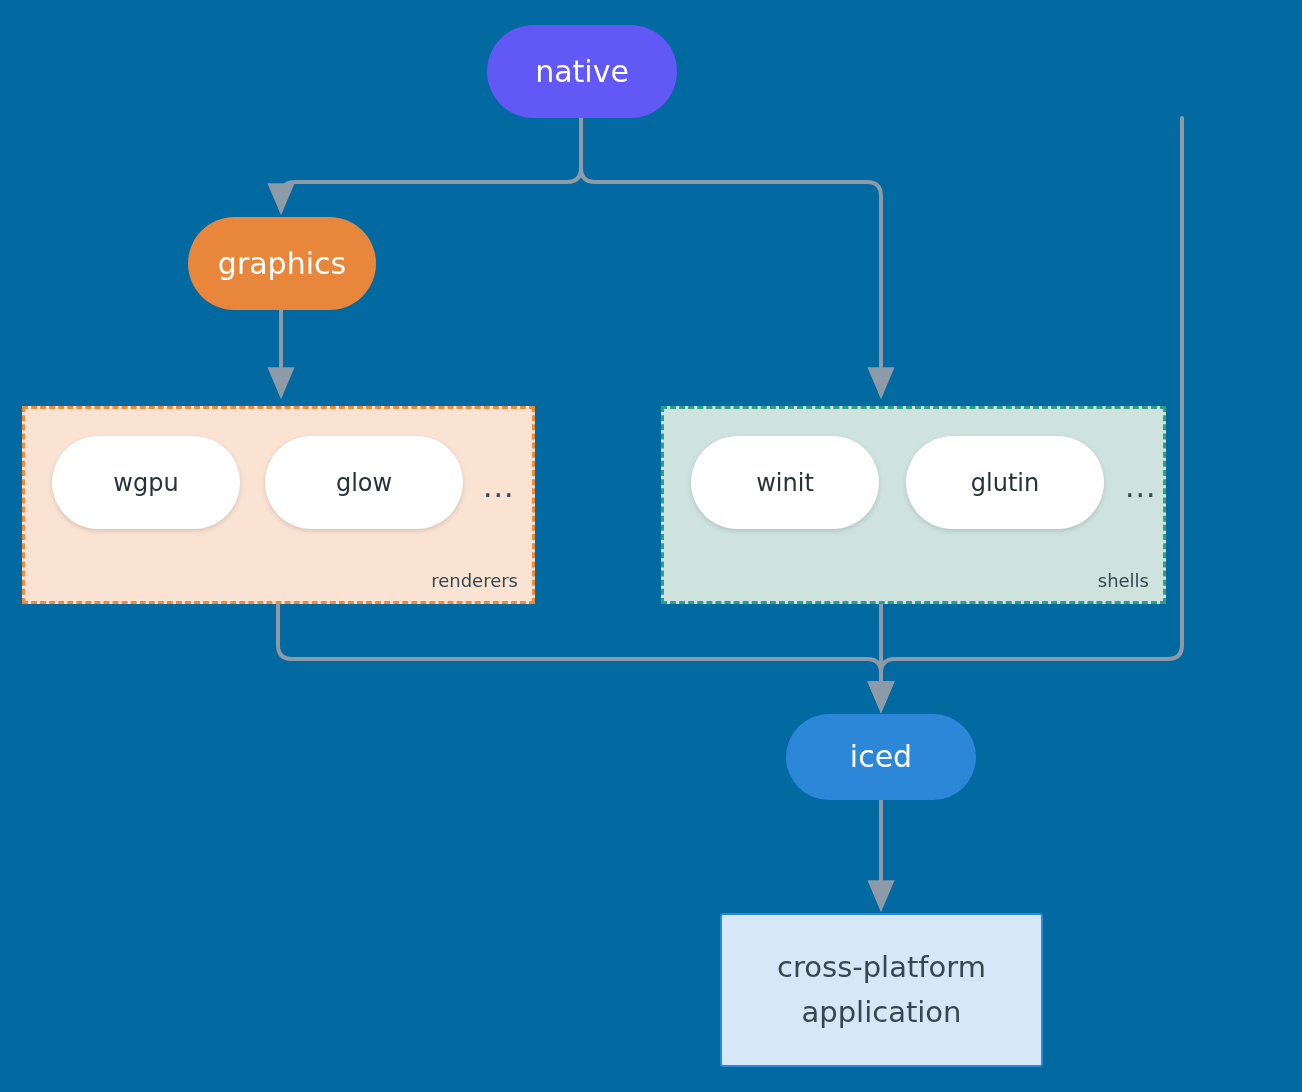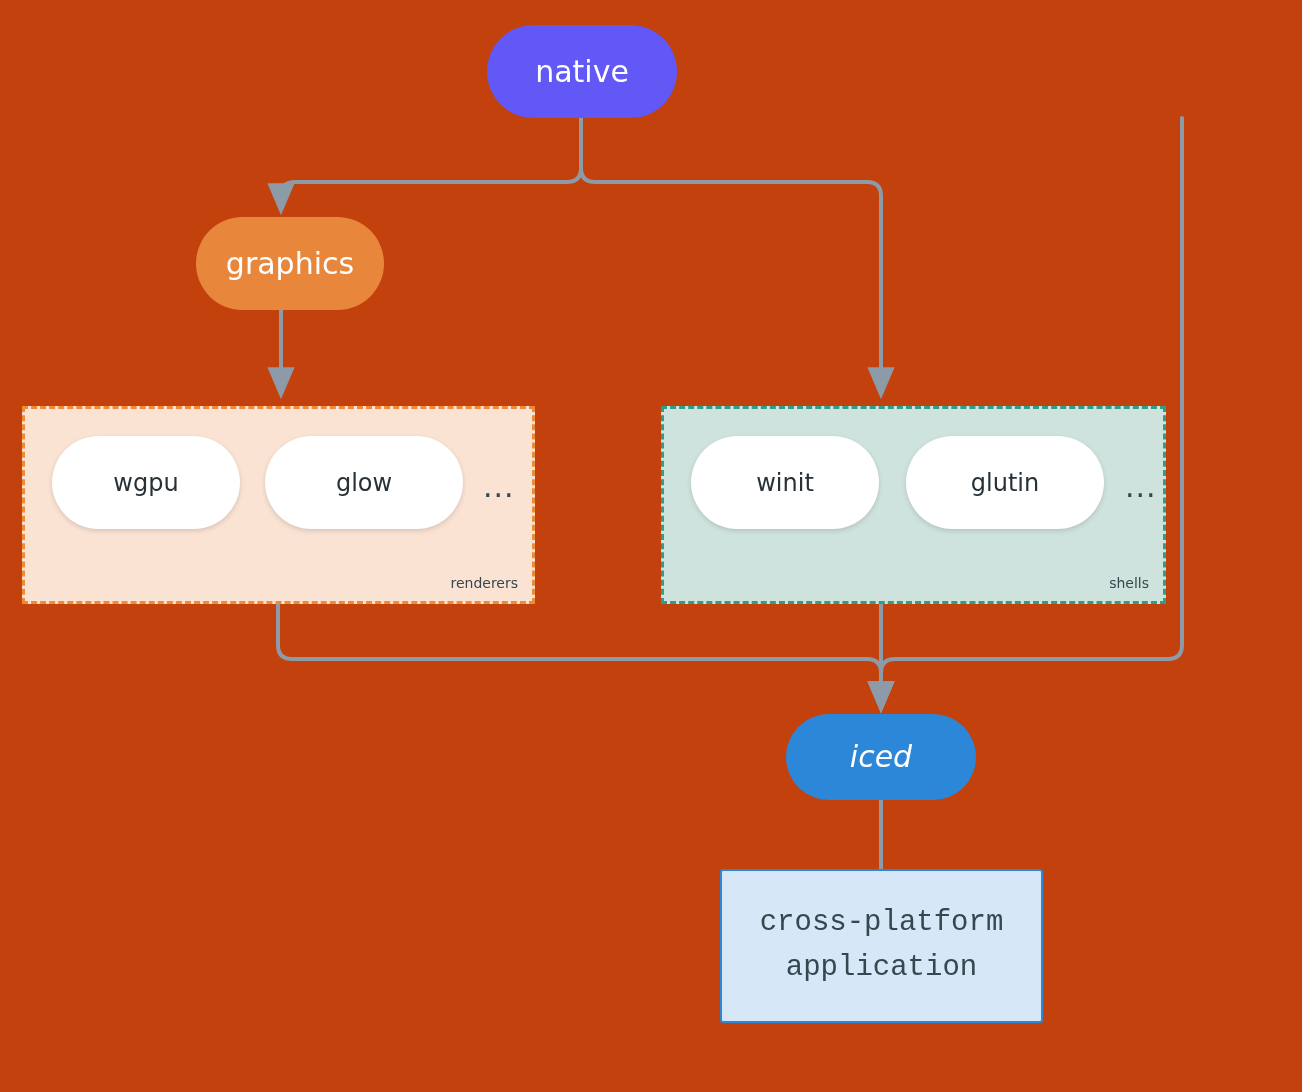--- a/index.html
+++ b/index.html
@@ -8,21 +8,21 @@
     padding: 0;
     background: #000000;
   }
   body {
     font-family: "DejaVu Sans", "Liberation Sans", sans-serif;
   }
   #canvas {
     position: relative;
     width: 1302px;
     height: 1092px;
-    background: #c2410c;
+    background: #0369a1;
     overflow: hidden;
   }
   #edges {
     position: absolute;
     left: 0;
     top: 0;
     width: 1302px;
     height: 1092px;
     pointer-events: none;
   }
@@ -41,42 +41,42 @@
 
   
   .pill {
     border-radius: 999px;
     color: #ffffff;
     font-size: 30px;
   }
   .pill.native  { background: #6258f5; }
   .pill.web     { background: #6258f5; }
   .pill.graphics{ background: #e8873c; }
-  .pill.iced    { background: #2c87d8; font-style: italic; }
+  .pill.iced    { background: #2c87d8; }
 
   
   .group {
     position: absolute;
     box-sizing: border-box;
     border-style: dashed;
     border-width: 3px;
   }
   .group.renderers {
     background: #fae3d3;
     border-color: #ef8b36;
   }
   .group.shells {
     background: #cfe3de;
     border-color: #2e9e87;
   }
   .group-label {
     position: absolute;
     right: 14px;
     bottom: 10px;
-    font-size: 14px;
+    font-size: 18px;
     color: #37474f;
   }
   .group-ellipsis {
     position: absolute;
     font-size: 30px;
     color: #37474f;
     letter-spacing: 1px;
   }
 
   
@@ -137,21 +137,21 @@
 
       <path d="M881,800 L881,905" marker-end="url(#arrow)"></path>
     </g>
   </svg>
 
   <div class="node pill native" style="left:487px; top:25px; width:190px; height:93px;">
     <span>native</span>
   </div>
 
 
-  <div class="node pill graphics" style="left:196px; top:217px; width:188px; height:93px;">
+  <div class="node pill graphics" style="left:188px; top:217px; width:188px; height:93px;">
     <span>graphics</span>
   </div>
 
   <div class="group renderers" style="left:22px; top:406px; width:513px; height:198px;">
 
     <div class="leaf" style="left:27px; top:27px; width:188px; height:93px;">
       <span>wgpu</span>
     </div>
 
     <div class="leaf" style="left:240px; top:27px; width:198px; height:93px;">
@@ -175,18 +175,18 @@
 
     <div class="group-ellipsis" style="left:461px; top:60px;">...</div>
 
     <div class="group-label">shells</div>
   </div>
 
   <div class="node pill iced" style="left:786px; top:714px; width:190px; height:86px;">
     <span>iced</span>
   </div>
 
-  <div class="rect" style="left:720px; top:869px; width:323px; height:154px;font-family:Liberation Mono, monospace;">
+  <div class="rect" style="left:720px; top:913px; width:323px; height:154px;">
     <span>cross-platform
 application</span>
   </div>
 
 </div>
 
 </body></html>

